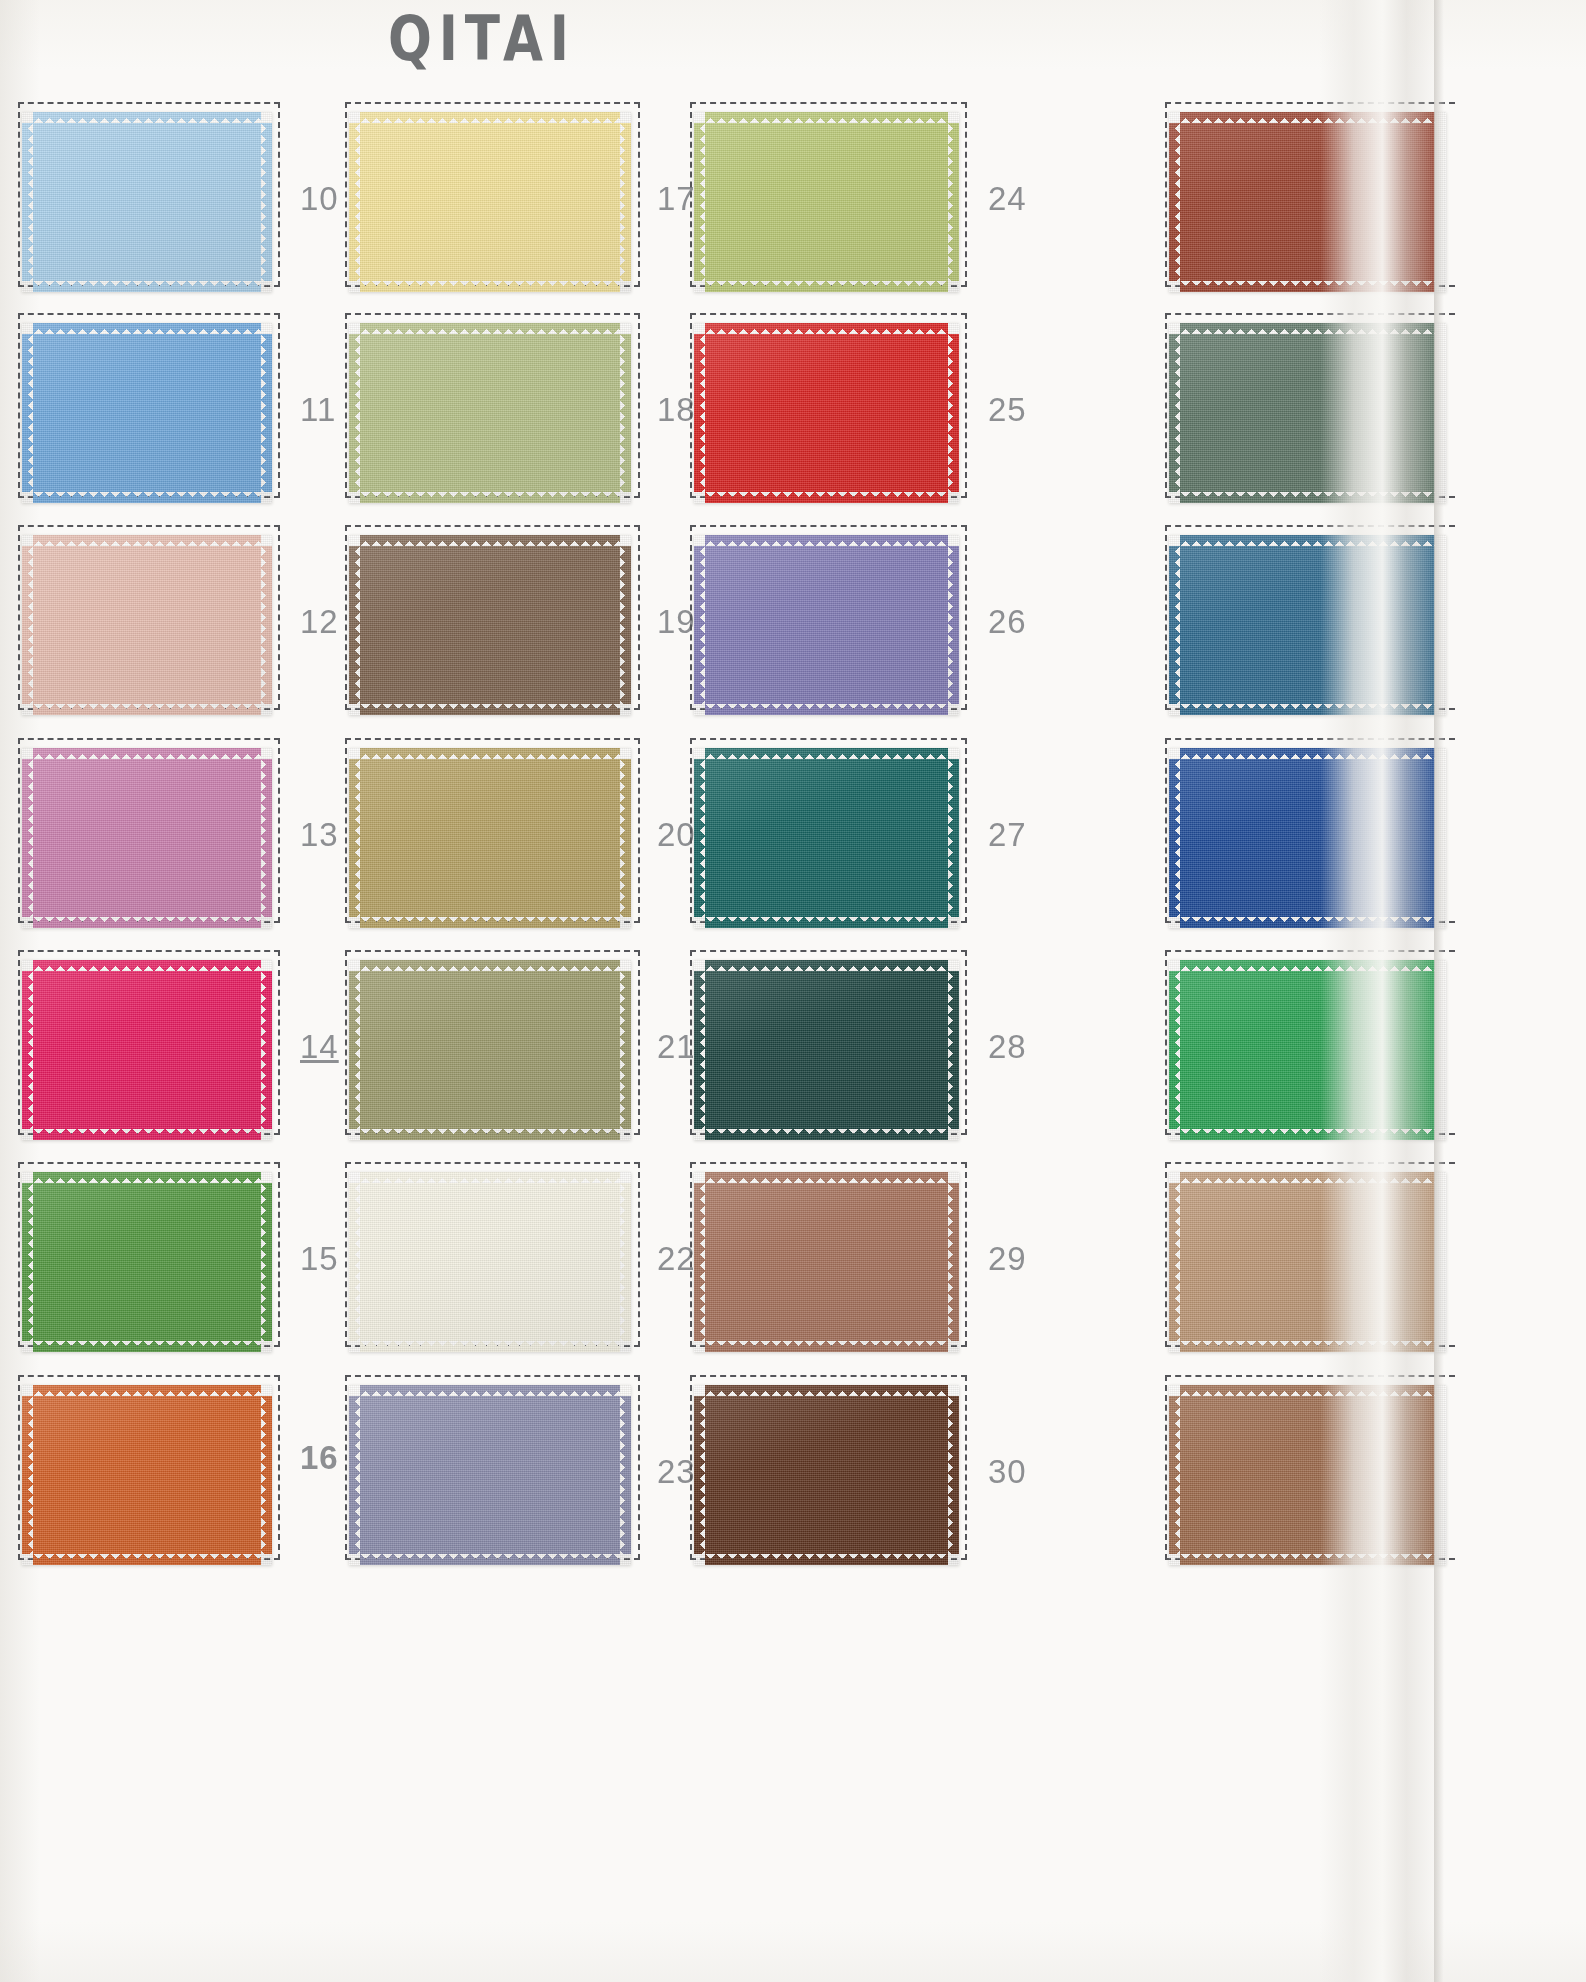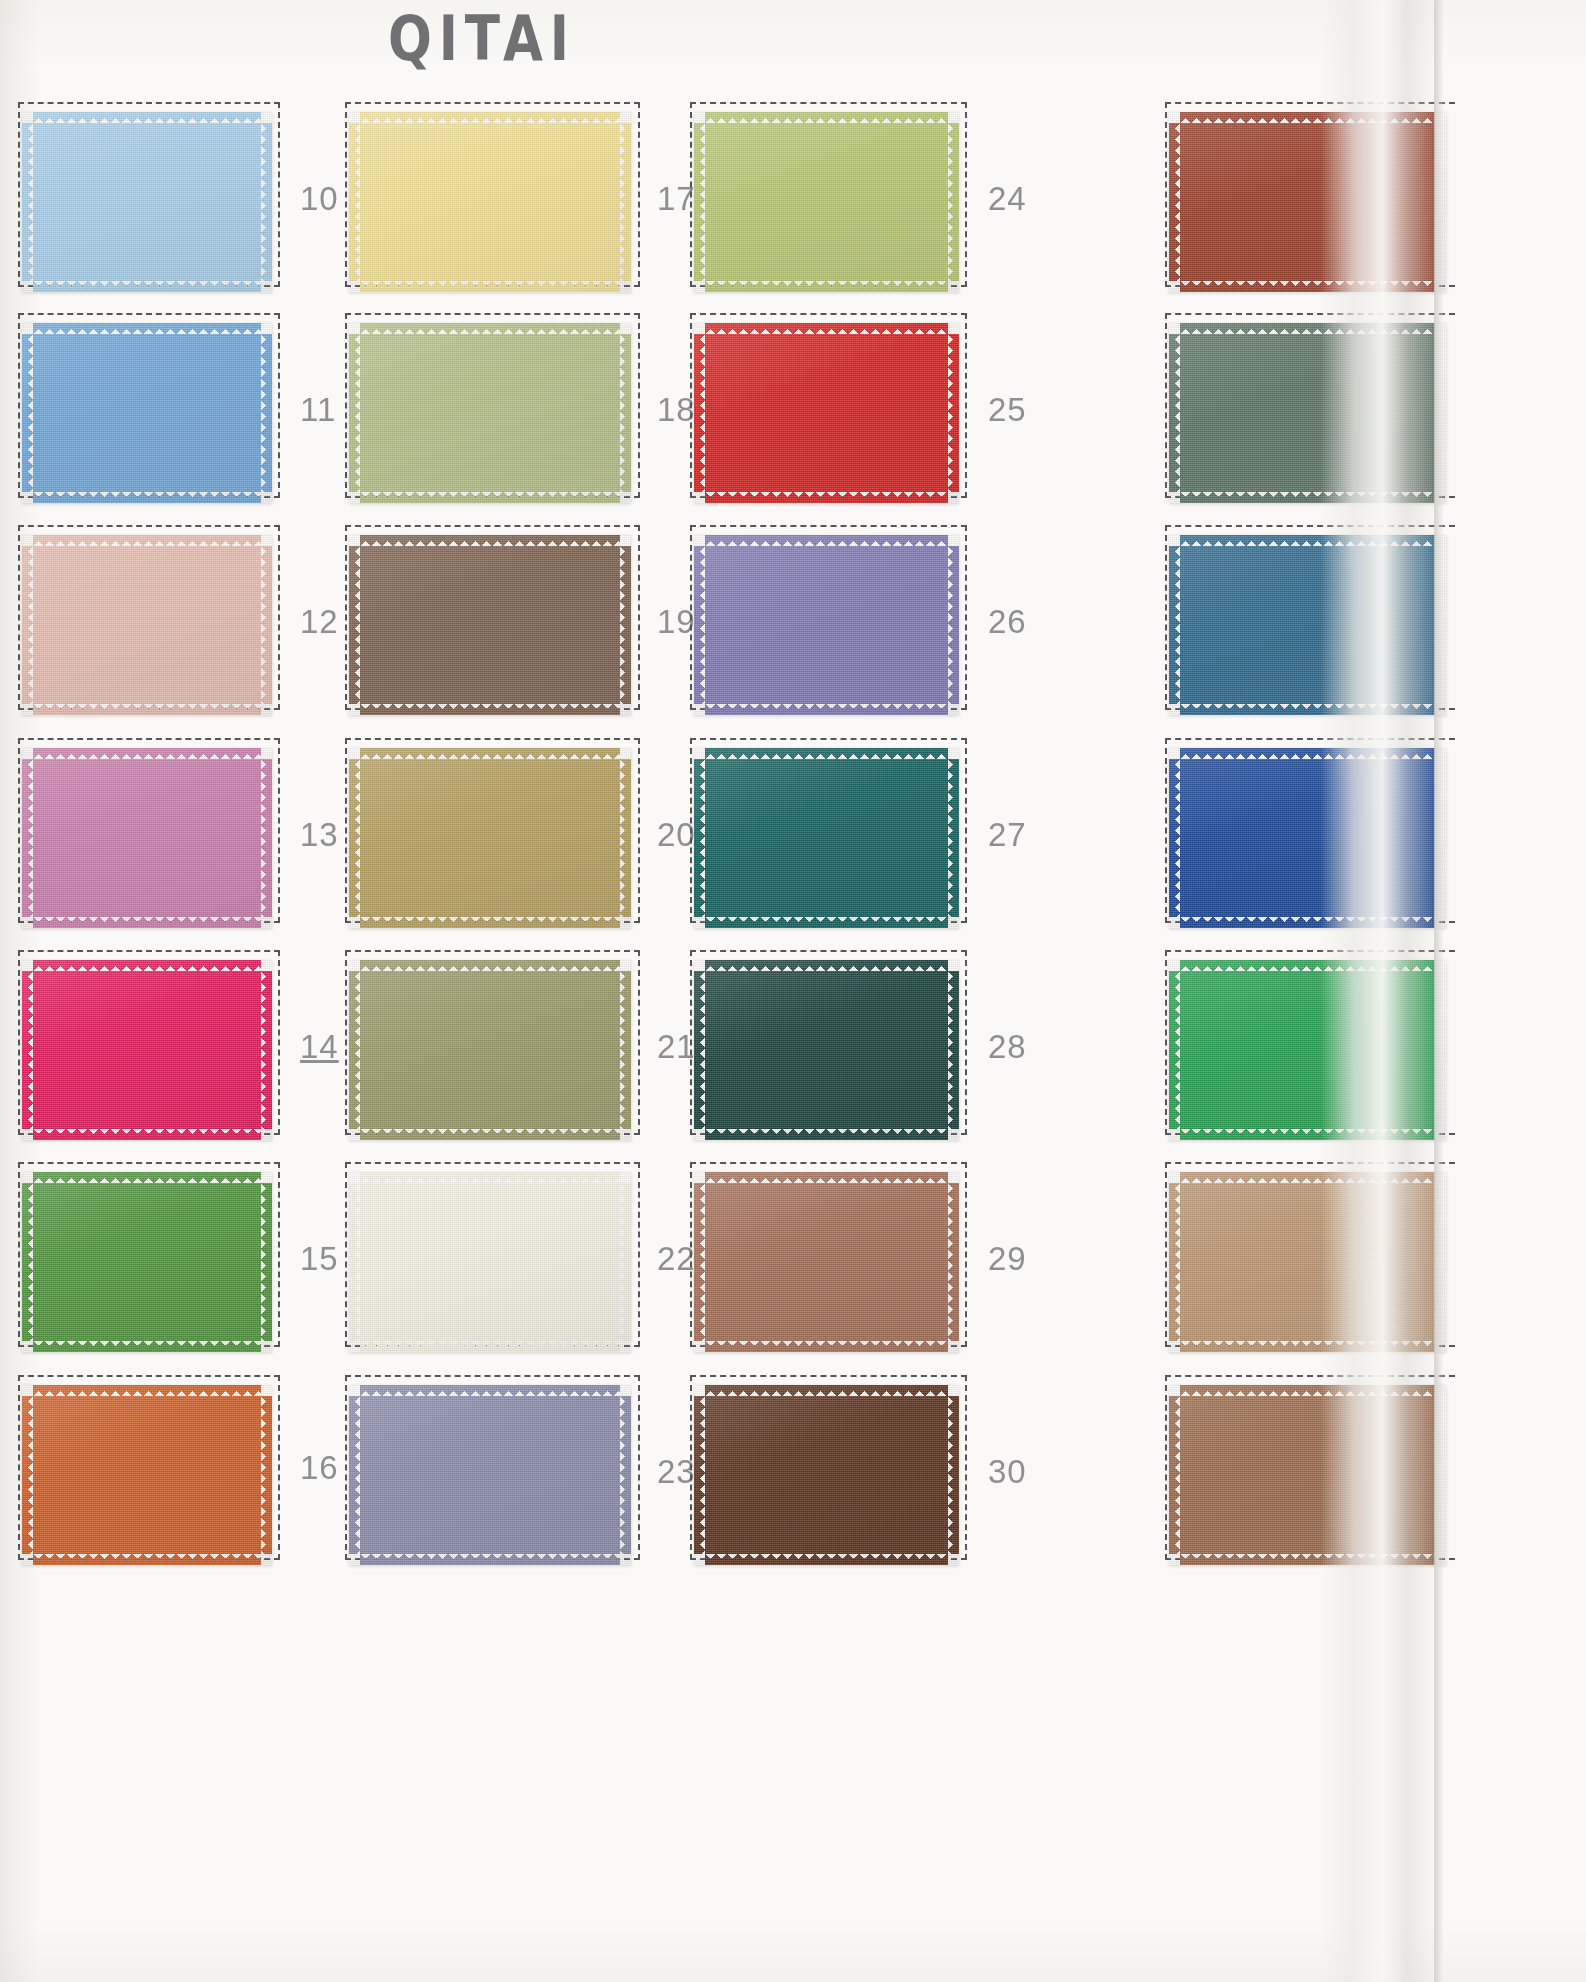--- a/index.html
+++ b/index.html
@@ -255,21 +255,21 @@
           <div class="pink-h bot" style="background: linear-gradient(45deg, rgb(208, 94, 38) 50%, transparent 50.5%) 0px 0px / 11px 12px repeat-x, linear-gradient(-45deg, rgb(208, 94, 38) 50%, transparent 50.5%) 0px 0px / 11px 12px repeat-x;"></div>
           <div class="pink-v lft" style="background: linear-gradient(135deg, rgb(208, 94, 38) 50%, transparent 50.5%) 0px 0px / 12px 11px repeat-y, linear-gradient(45deg, rgb(208, 94, 38) 50%, transparent 50.5%) 0px 0px / 12px 11px repeat-y;"></div>
           <div class="pink-v rgt" style="background: linear-gradient(-135deg, rgb(208, 94, 38) 50%, transparent 50.5%) 0px 0px / 12px 11px repeat-y, linear-gradient(-45deg, rgb(208, 94, 38) 50%, transparent 50.5%) 0px 0px / 12px 11px repeat-y;"></div>
           <div style="position: absolute; width: 12px; height: 12px; background: rgb(208, 94, 38); opacity: 0; left: 0px; top: 0px;"></div>
           <div style="position: absolute; width: 12px; height: 12px; background: rgb(208, 94, 38); opacity: 0; right: 0px; top: 0px;"></div>
           <div style="position: absolute; width: 12px; height: 12px; background: rgb(208, 94, 38); opacity: 0; left: 0px; bottom: 0px;"></div>
           <div style="position: absolute; width: 12px; height: 12px; background: rgb(208, 94, 38); opacity: 0; right: 0px; bottom: 0px;"></div>
           <div class="weave"></div>
           <div class="sheen"></div>
         </div>
-        <div class="swatch-number" style="left: 282px; top: 74px;">16</div>
+        <div class="swatch-number" style="left: 282px; top: 64px; font-weight: bold;">16</div>
       </div>
       <div class="swatch-cell" style="left: 345px; top: 102px; width: 415px; height: 185px;">
         <div class="swatch-box" style="width: 295px; height: 185px;"></div>
         <div class="fabric" style="left: 4px; top: 10px; width: 282px; height: 180px;">
           <div class="fabric-body" style="background: rgb(242, 225, 153);"></div>
           <div class="pink-h top" style="background: linear-gradient(135deg, rgb(242, 225, 153) 50%, transparent 50.5%) 0px 0px / 11px 12px repeat-x, linear-gradient(-135deg, rgb(242, 225, 153) 50%, transparent 50.5%) 0px 0px / 11px 12px repeat-x;"></div>
           <div class="pink-h bot" style="background: linear-gradient(45deg, rgb(242, 225, 153) 50%, transparent 50.5%) 0px 0px / 11px 12px repeat-x, linear-gradient(-45deg, rgb(242, 225, 153) 50%, transparent 50.5%) 0px 0px / 11px 12px repeat-x;"></div>
           <div class="pink-v lft" style="background: linear-gradient(135deg, rgb(242, 225, 153) 50%, transparent 50.5%) 0px 0px / 12px 11px repeat-y, linear-gradient(45deg, rgb(242, 225, 153) 50%, transparent 50.5%) 0px 0px / 12px 11px repeat-y;"></div>
           <div class="pink-v rgt" style="background: linear-gradient(-135deg, rgb(242, 225, 153) 50%, transparent 50.5%) 0px 0px / 12px 11px repeat-y, linear-gradient(-45deg, rgb(242, 225, 153) 50%, transparent 50.5%) 0px 0px / 12px 11px repeat-y;"></div>
           <div style="position: absolute; width: 12px; height: 12px; background: rgb(242, 225, 153); opacity: 0; left: 0px; top: 0px;"></div>

